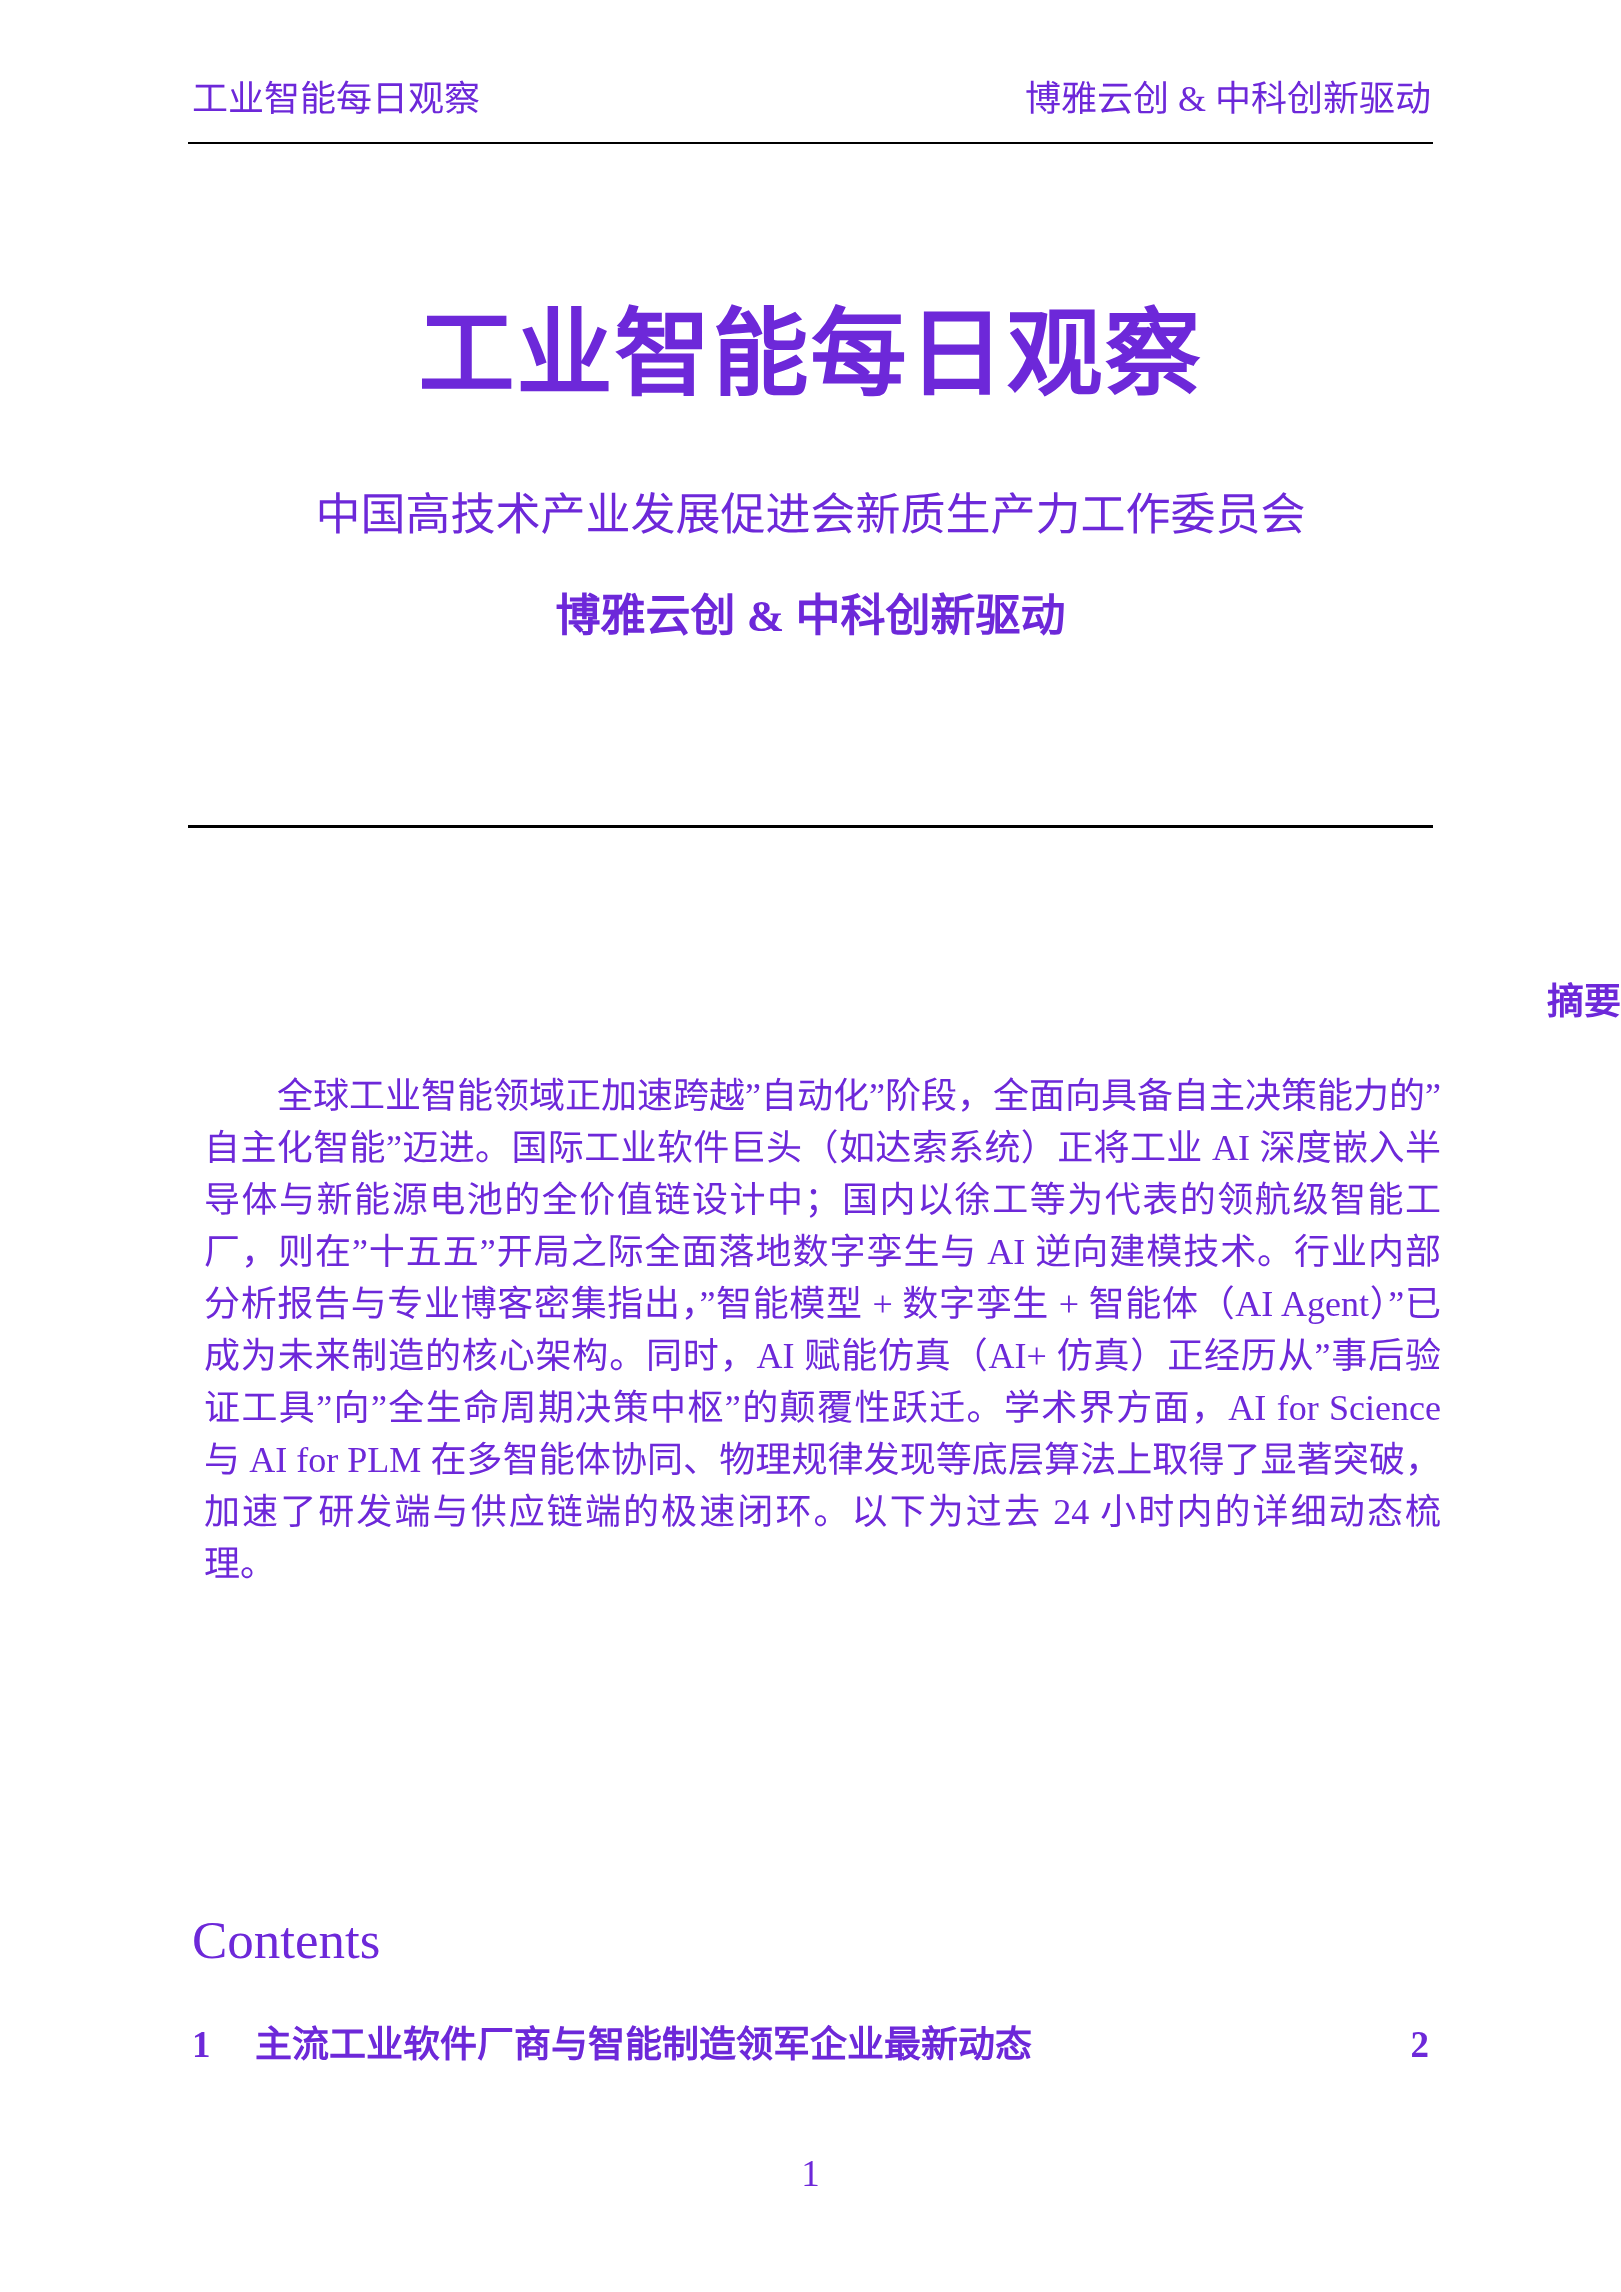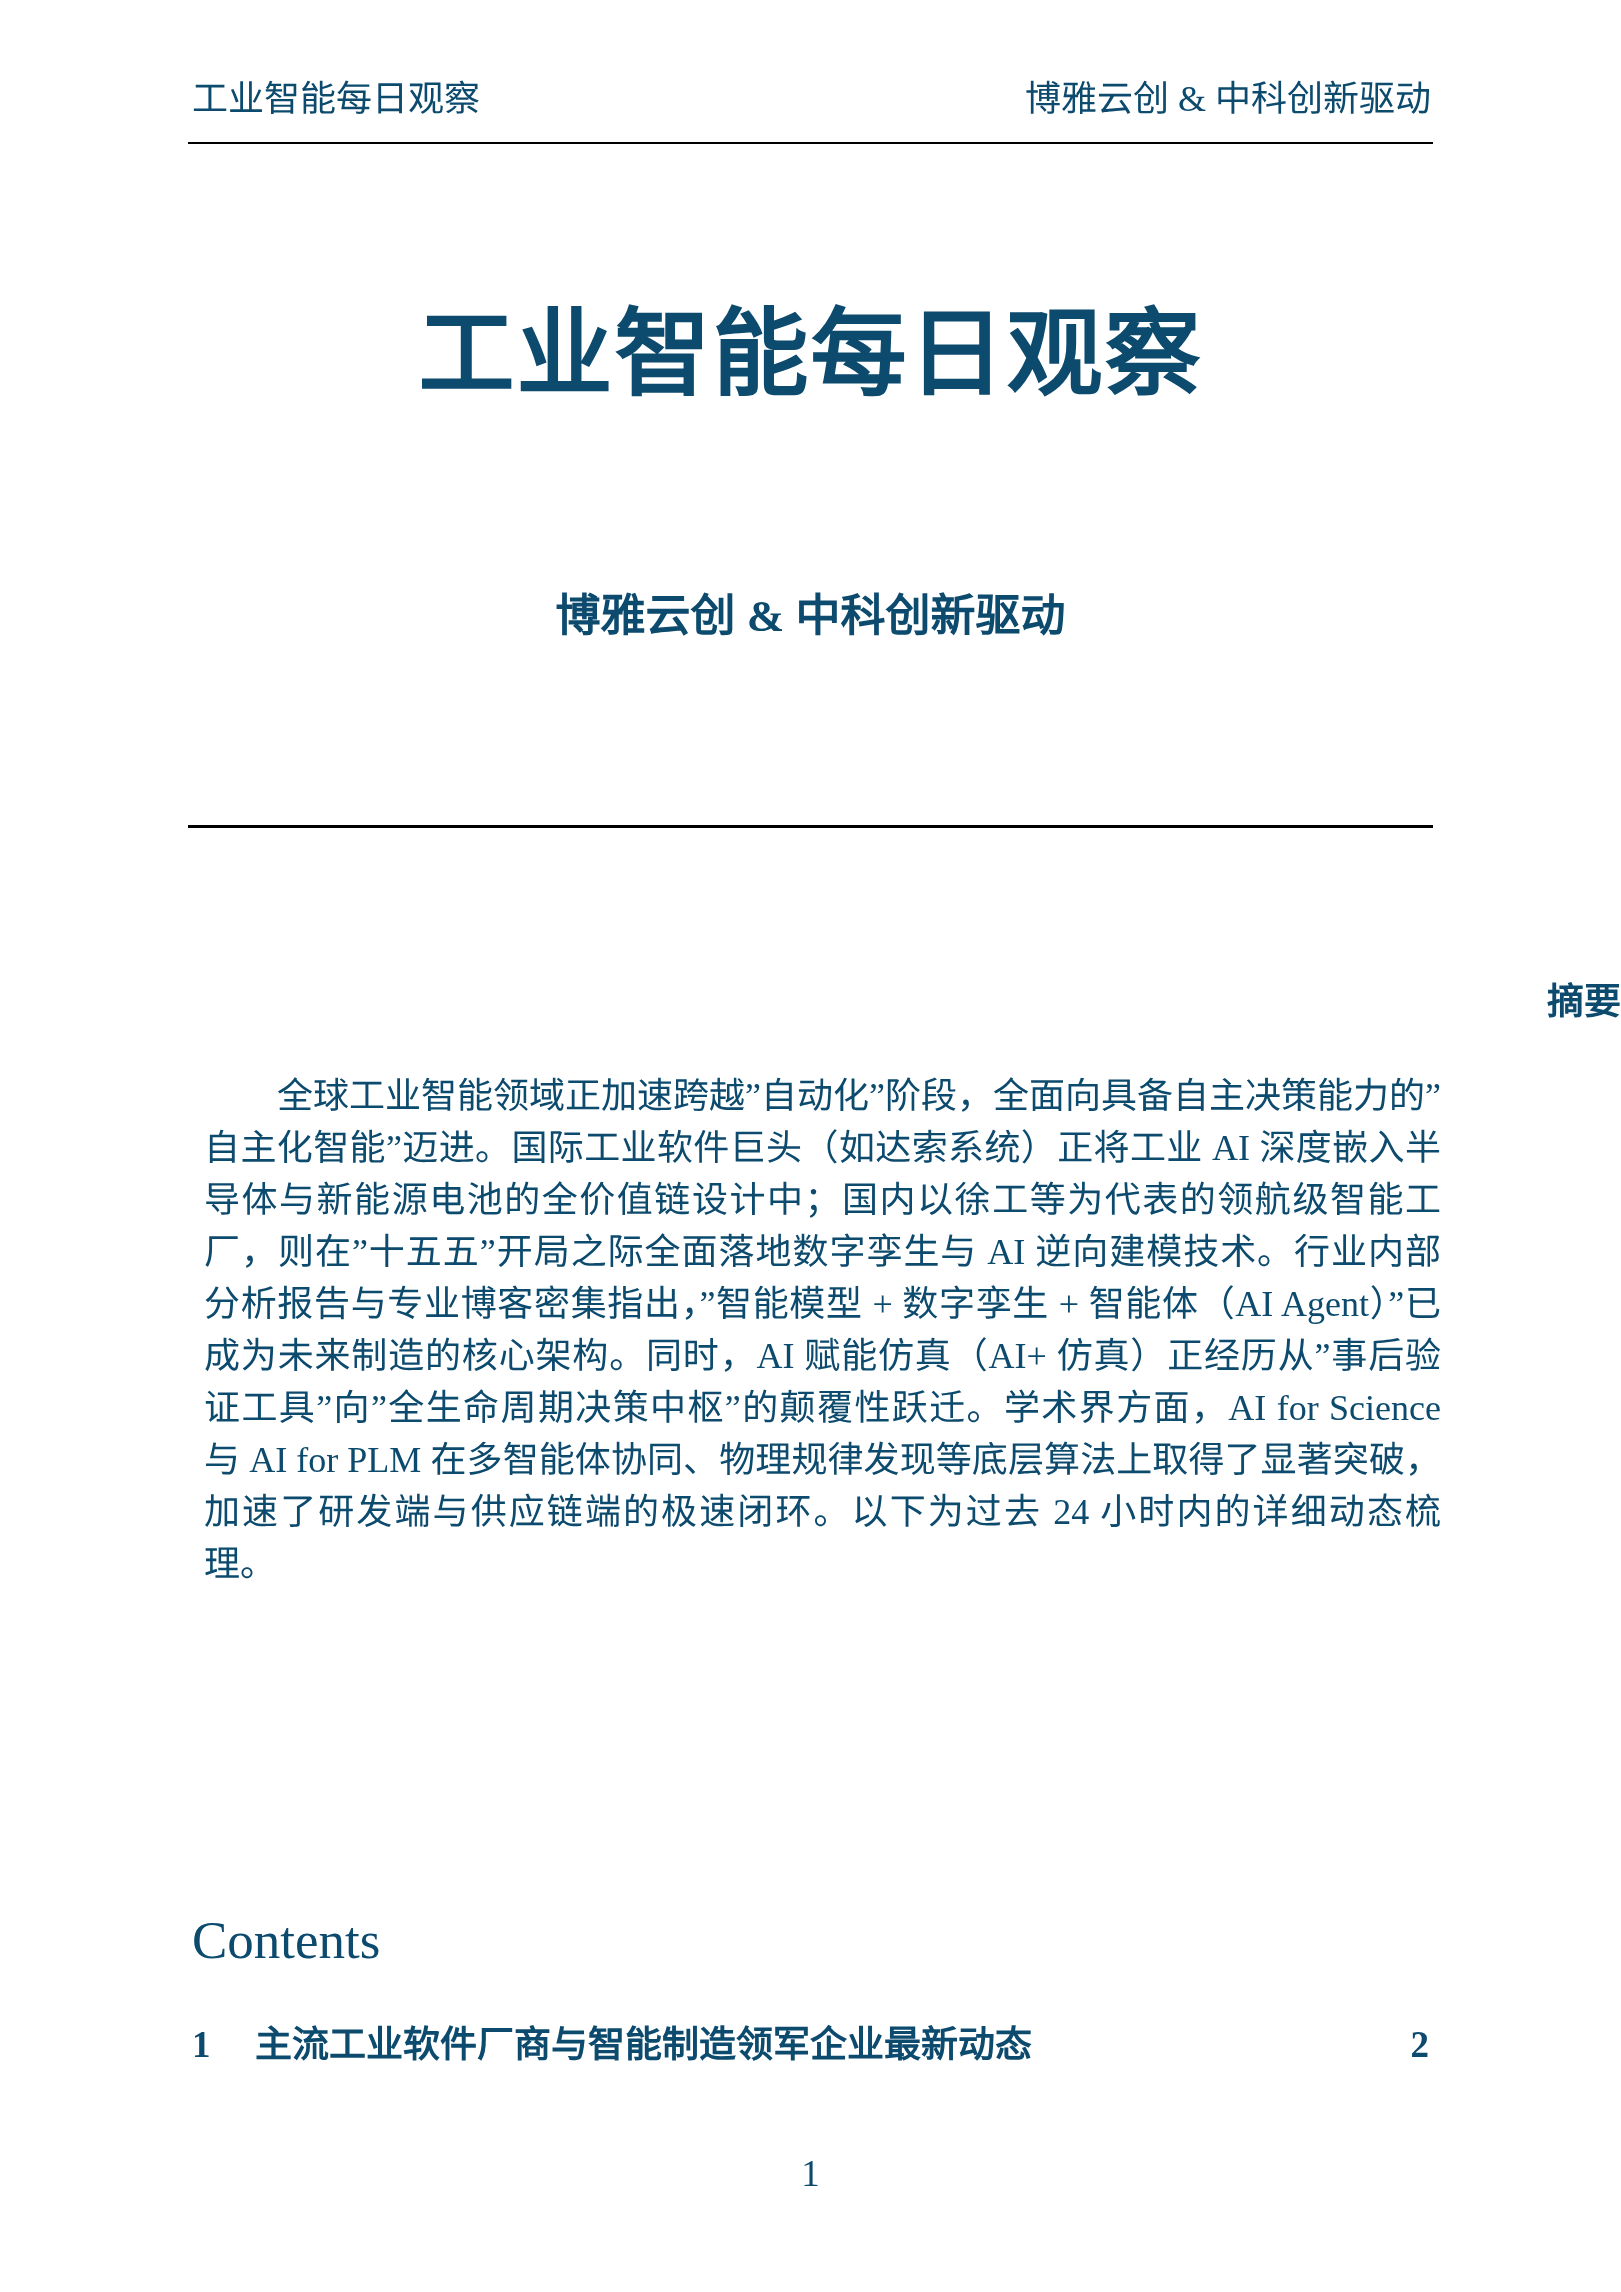--- a/index.html
+++ b/index.html
@@ -5,21 +5,21 @@
   html, body {
     margin: 0;
     padding: 0;
     background: #ffffff;
   }
   .page {
     position: relative;
     width: 1621px;
     height: 2293px;
     background: #ffffff;
-    color: #0c4a6e;
+    color: #6d28d9;
     font-family: "Liberation Serif", "DejaVu Serif", serif;
     overflow: hidden;
   }
   
   .running-header {
     position: absolute;
     left: 192px;
     right: 190px;
     top: 78px;
     display: flex;
@@ -155,20 +155,21 @@
 
 <div class="page">
 
   <div class="running-header">
     <span>工业智能每日观察</span>
     <span>博雅云创 &amp; 中科创新驱动</span>
   </div>
   <div class="header-rule"></div>
 
   <div class="doc-title">工业智能每日观察</div>
+  <div class="doc-subtitle">中国高技术产业发展促进会新质生产力工作委员会</div>
   <div class="doc-authors">博雅云创 &amp; 中科创新驱动</div>
 
   <div class="mid-rule"></div>
 
   <div class="abstract-heading">摘要</div>
   <div class="abstract-body">全球工业智能领域正加速跨越”自动化”阶段，全面向具备自主决策能力的”自主化智能”迈进。国际工业软件巨头（如达索系统）正将工业 AI 深度嵌入半导体与新能源电池的全价值链设计中；国内以徐工等为代表的领航级智能工厂，则在”十五五”开局之际全面落地数字孪生与 AI 逆向建模技术。行业内部分析报告与专业博客密集指出，”智能模型 + 数字孪生 + 智能体（AI Agent）”已成为未来制造的核心架构。同时，AI 赋能仿真（AI+ 仿真）正经历从”事后验证工具”向”全生命周期决策中枢”的颠覆性跃迁。学术界方面，AI for Science 与 AI for PLM 在多智能体协同、物理规律发现等底层算法上取得了显著突破，加速了研发端与供应链端的极速闭环。以下为过去 24 小时内的详细动态梳理。</div>
 
   <div class="contents-heading">Contents</div>
 
   <div class="toc">

